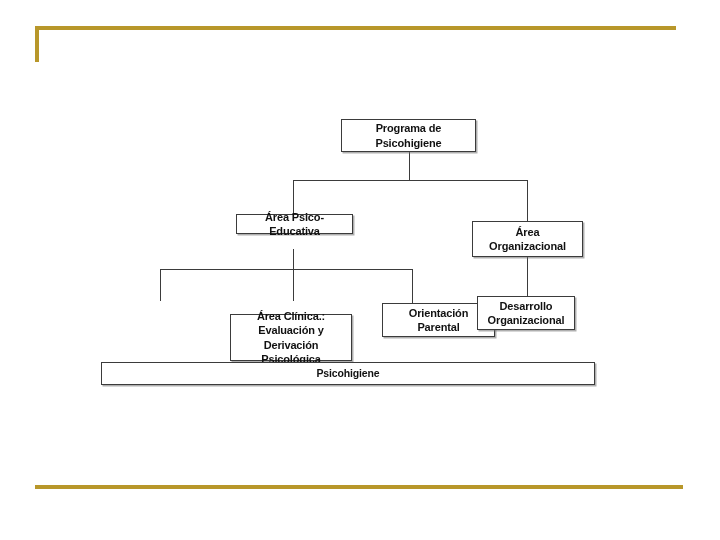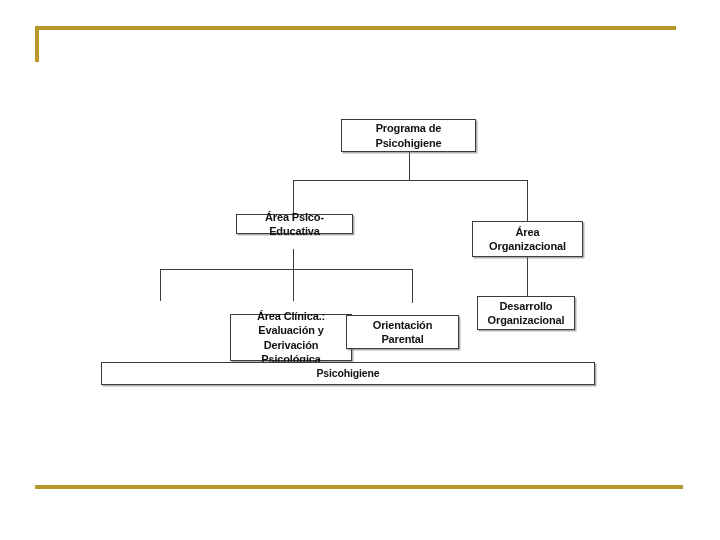--- a/index.html
+++ b/index.html
@@ -119,21 +119,21 @@
 
     <div class="node" style="left:472px; top:221px; width:111px; height:36px;">
       <span>Área Organizacional</span>
     </div>
 
 
     <div class="node" style="left:230px; top:300px; width:122px; height:47px;margin-top:14px;">
       <span>Área Clínica.: Evaluación y Derivación Psicológica</span>
     </div>
 
-    <div class="node" style="left:346px; top:303px; width:113px; height:34px;margin-top:12px;">
+    <div class="node" style="left:382px; top:303px; width:113px; height:34px;">
       <span>Orientación Parental</span>
     </div>
 
     <div class="node" style="left:477px; top:296px; width:98px; height:34px;">
       <span>Desarrollo Organizacional</span>
     </div>
 
     <div class="node wide-footer" style="left:101px; top:362px; width:494px; height:23px;">
       <span>Psicohigiene</span>
     </div>

